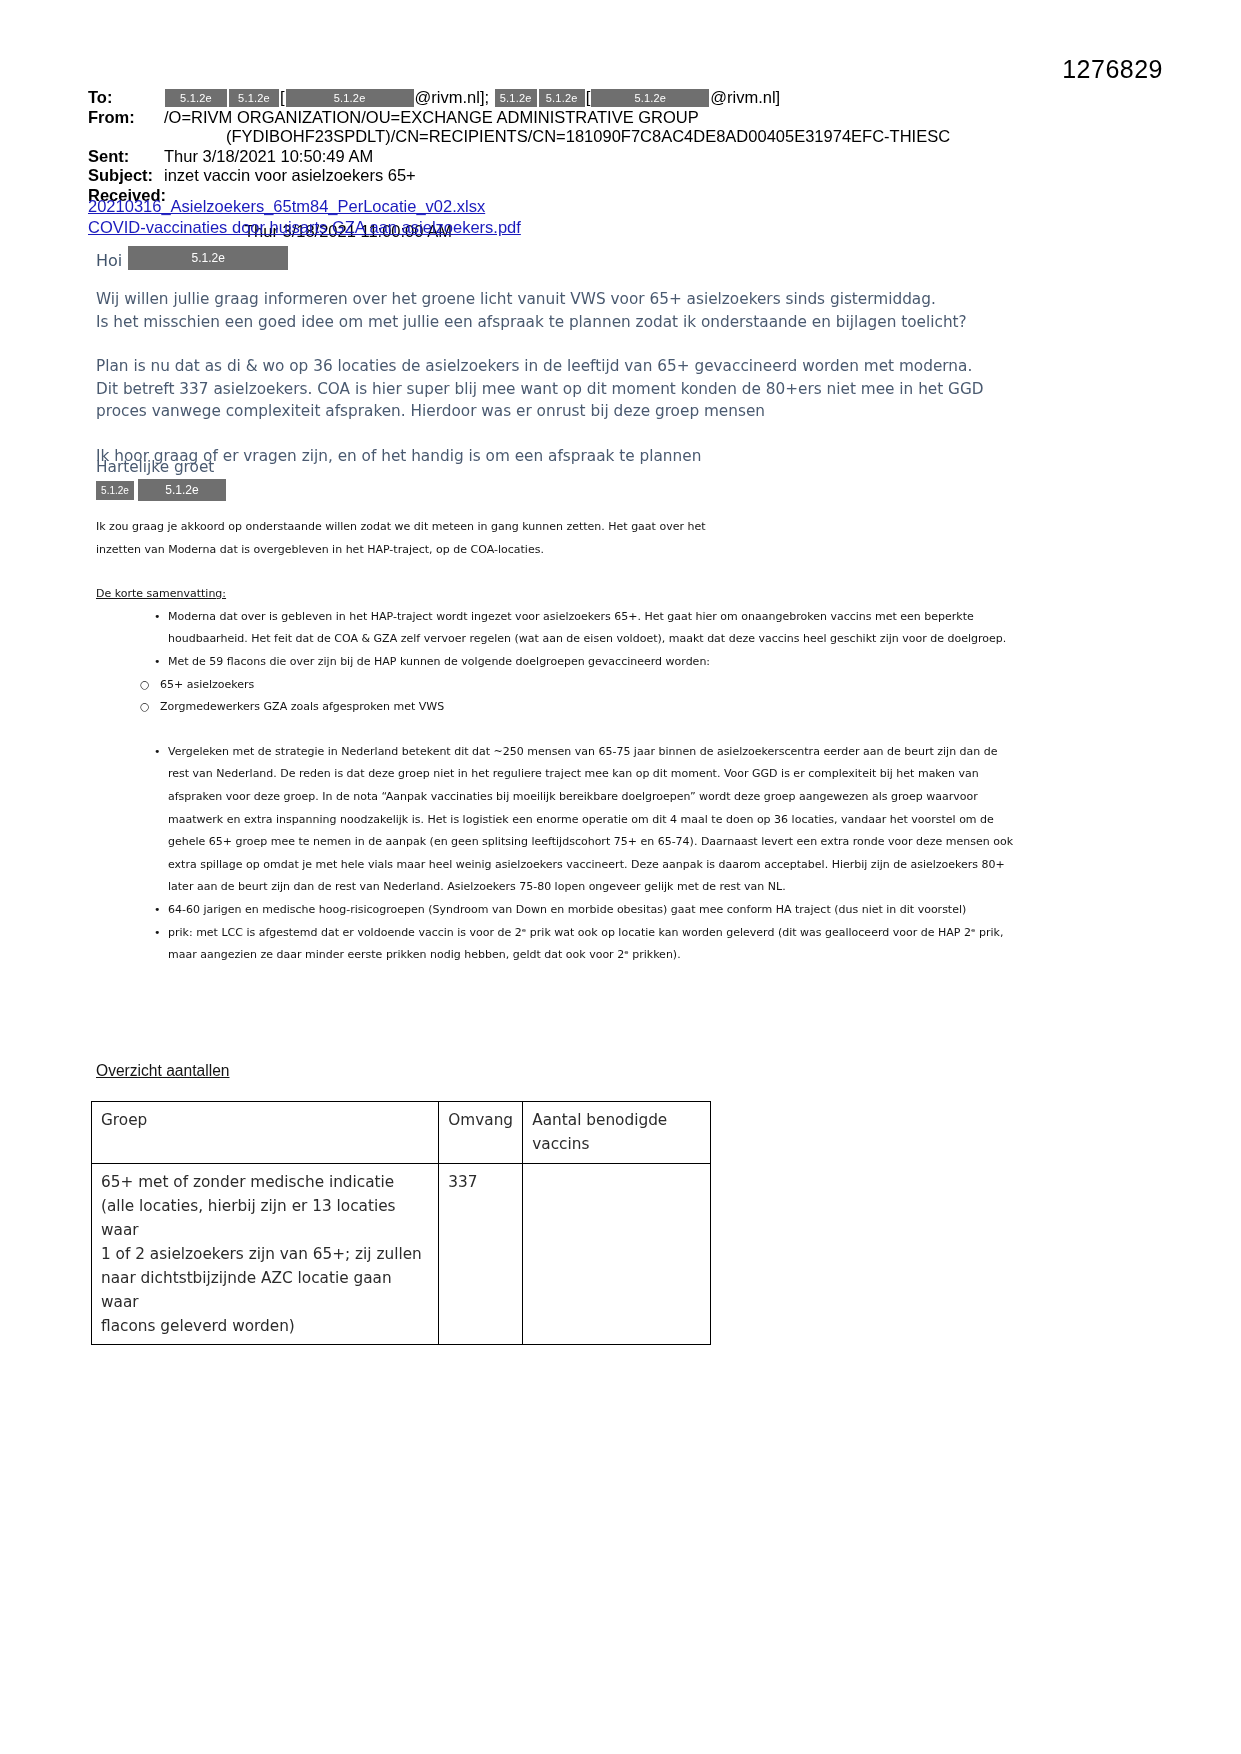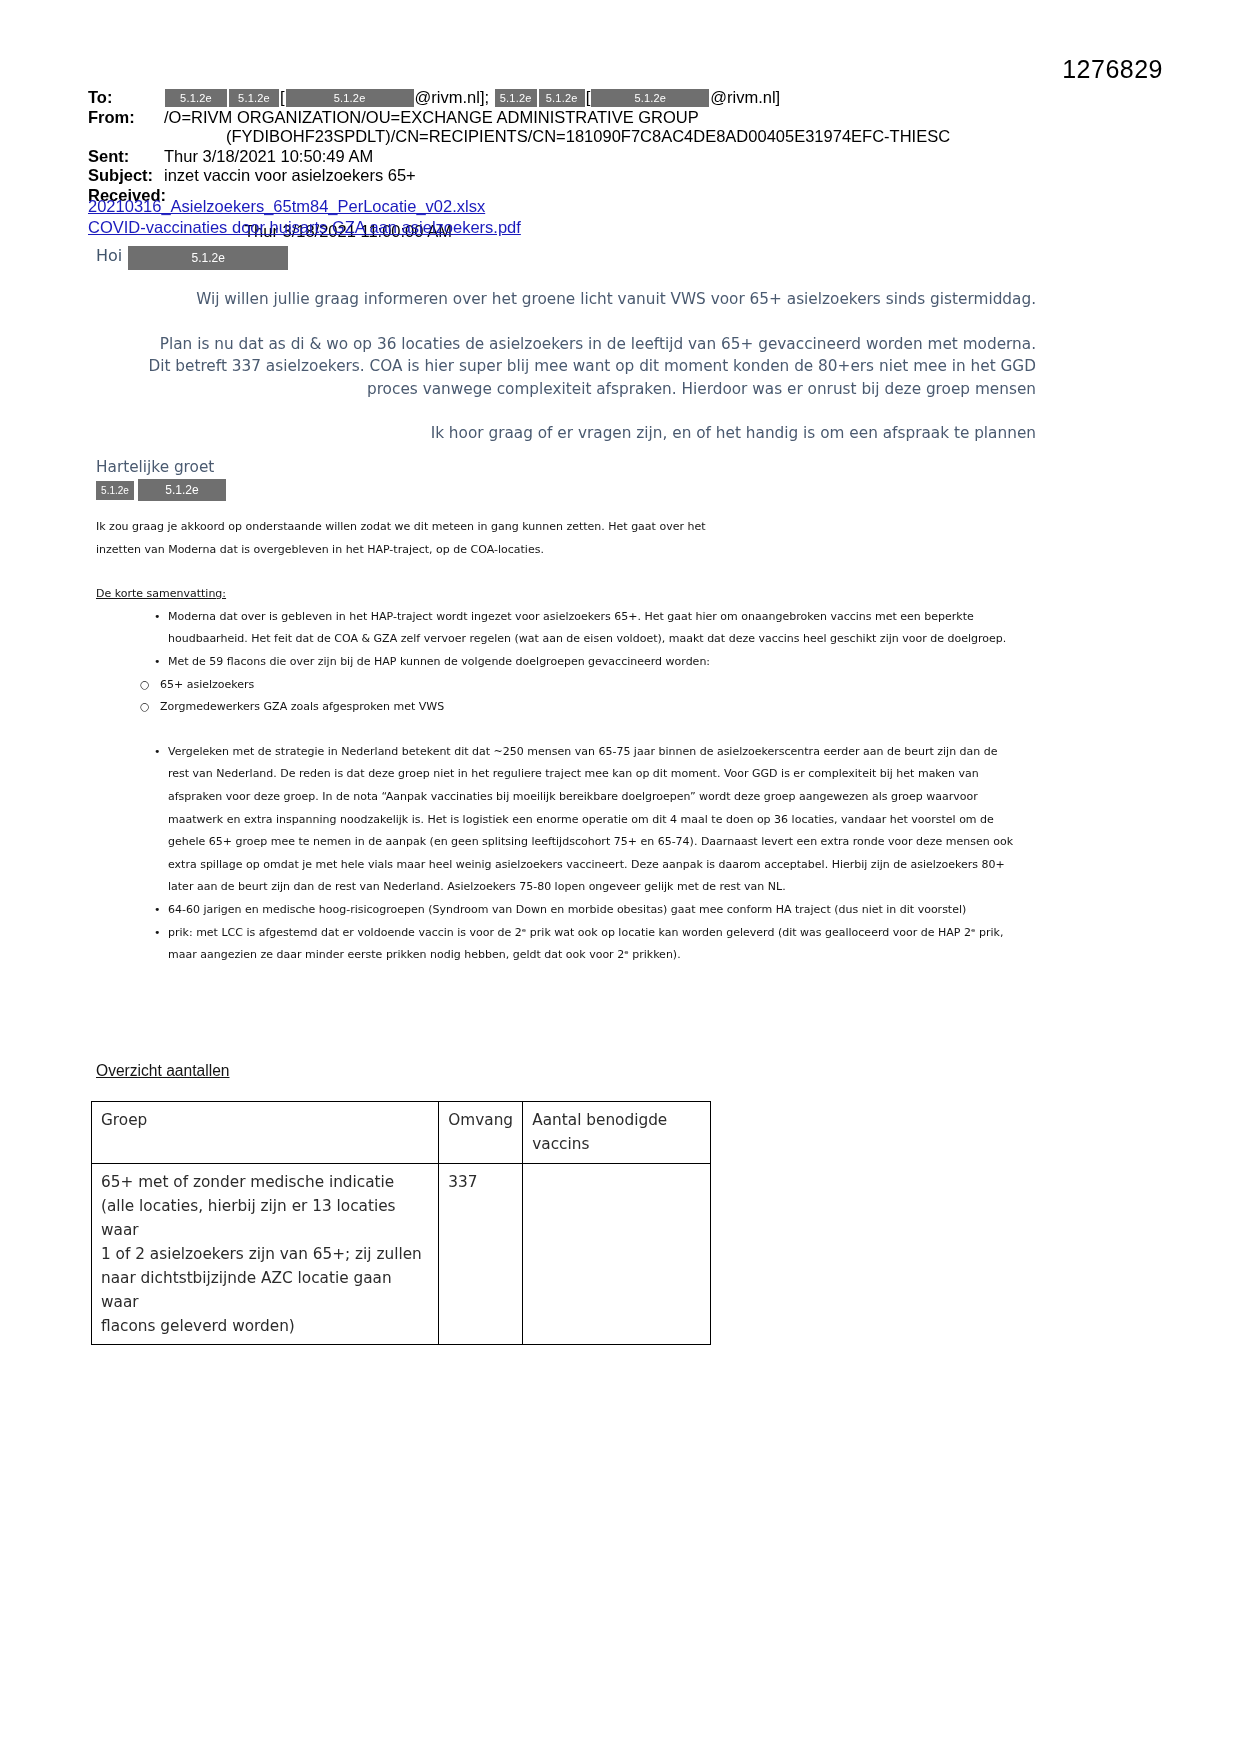--- a/index.html
+++ b/index.html
@@ -86,21 +86,21 @@
     display: block;
     white-space: nowrap;
   }
 
   
   .greeting {
     position: absolute;
     left: 96px;
     top: 246px;
     display: flex;
-    align-items: flex-start;
+    align-items: flex-end;
     font-family: "DejaVu Sans", sans-serif;
     font-size: 16px;
     color: #41546b;
   }
   .greeting .redact-lg {
     display: inline-block;
     background: #6f6f6f;
     color: #fff;
     width: 160px;
     height: 24px;
@@ -114,21 +114,20 @@
   
   .body-blue {
     position: absolute;
     left: 96px;
     top: 288px;
     width: 940px;
     font-family: "DejaVu Sans", sans-serif;
     font-size: 15.3px;
     line-height: 22.5px;
     color: #4a5a70;
-    text-align: right;
   }
   .body-blue p { margin: 0 0 22px 0; }
   .body-blue p.tight { margin-bottom: 0; }
 
   .signoff {
     position: absolute;
     left: 96px;
     top: 458px;
     font-family: "DejaVu Sans", sans-serif;
     font-size: 15.3px;
@@ -301,20 +300,21 @@
   </div>
 
   <div class="greeting">
     <span>Hoi</span>
     <span class="redact-lg">5.1.2e</span>
   </div>
 
   <div class="body-blue">
     <p>
       <span>Wij willen jullie graag informeren over het groene licht vanuit VWS voor 65+ asielzoekers sinds gistermiddag.</span><br>
+      <span>Is het misschien een goed idee om met jullie een afspraak te plannen zodat ik onderstaande en bijlagen toelicht?</span>
     </p>
     <p>
       <span>Plan is nu dat as di &amp; wo op 36 locaties de asielzoekers in de leeftijd van 65+ gevaccineerd worden met moderna.</span><br>
       <span>Dit betreft 337 asielzoekers. COA is hier super blij mee want op dit moment konden de 80+ers niet mee in het GGD</span><br>
       <span>proces vanwege complexiteit afspraken. Hierdoor was er onrust bij deze groep mensen</span>
     </p>
     <p class="tight">Ik hoor graag of er vragen zijn, en of het handig is om een afspraak te plannen</p>
   </div>
 
   <div class="signoff">

